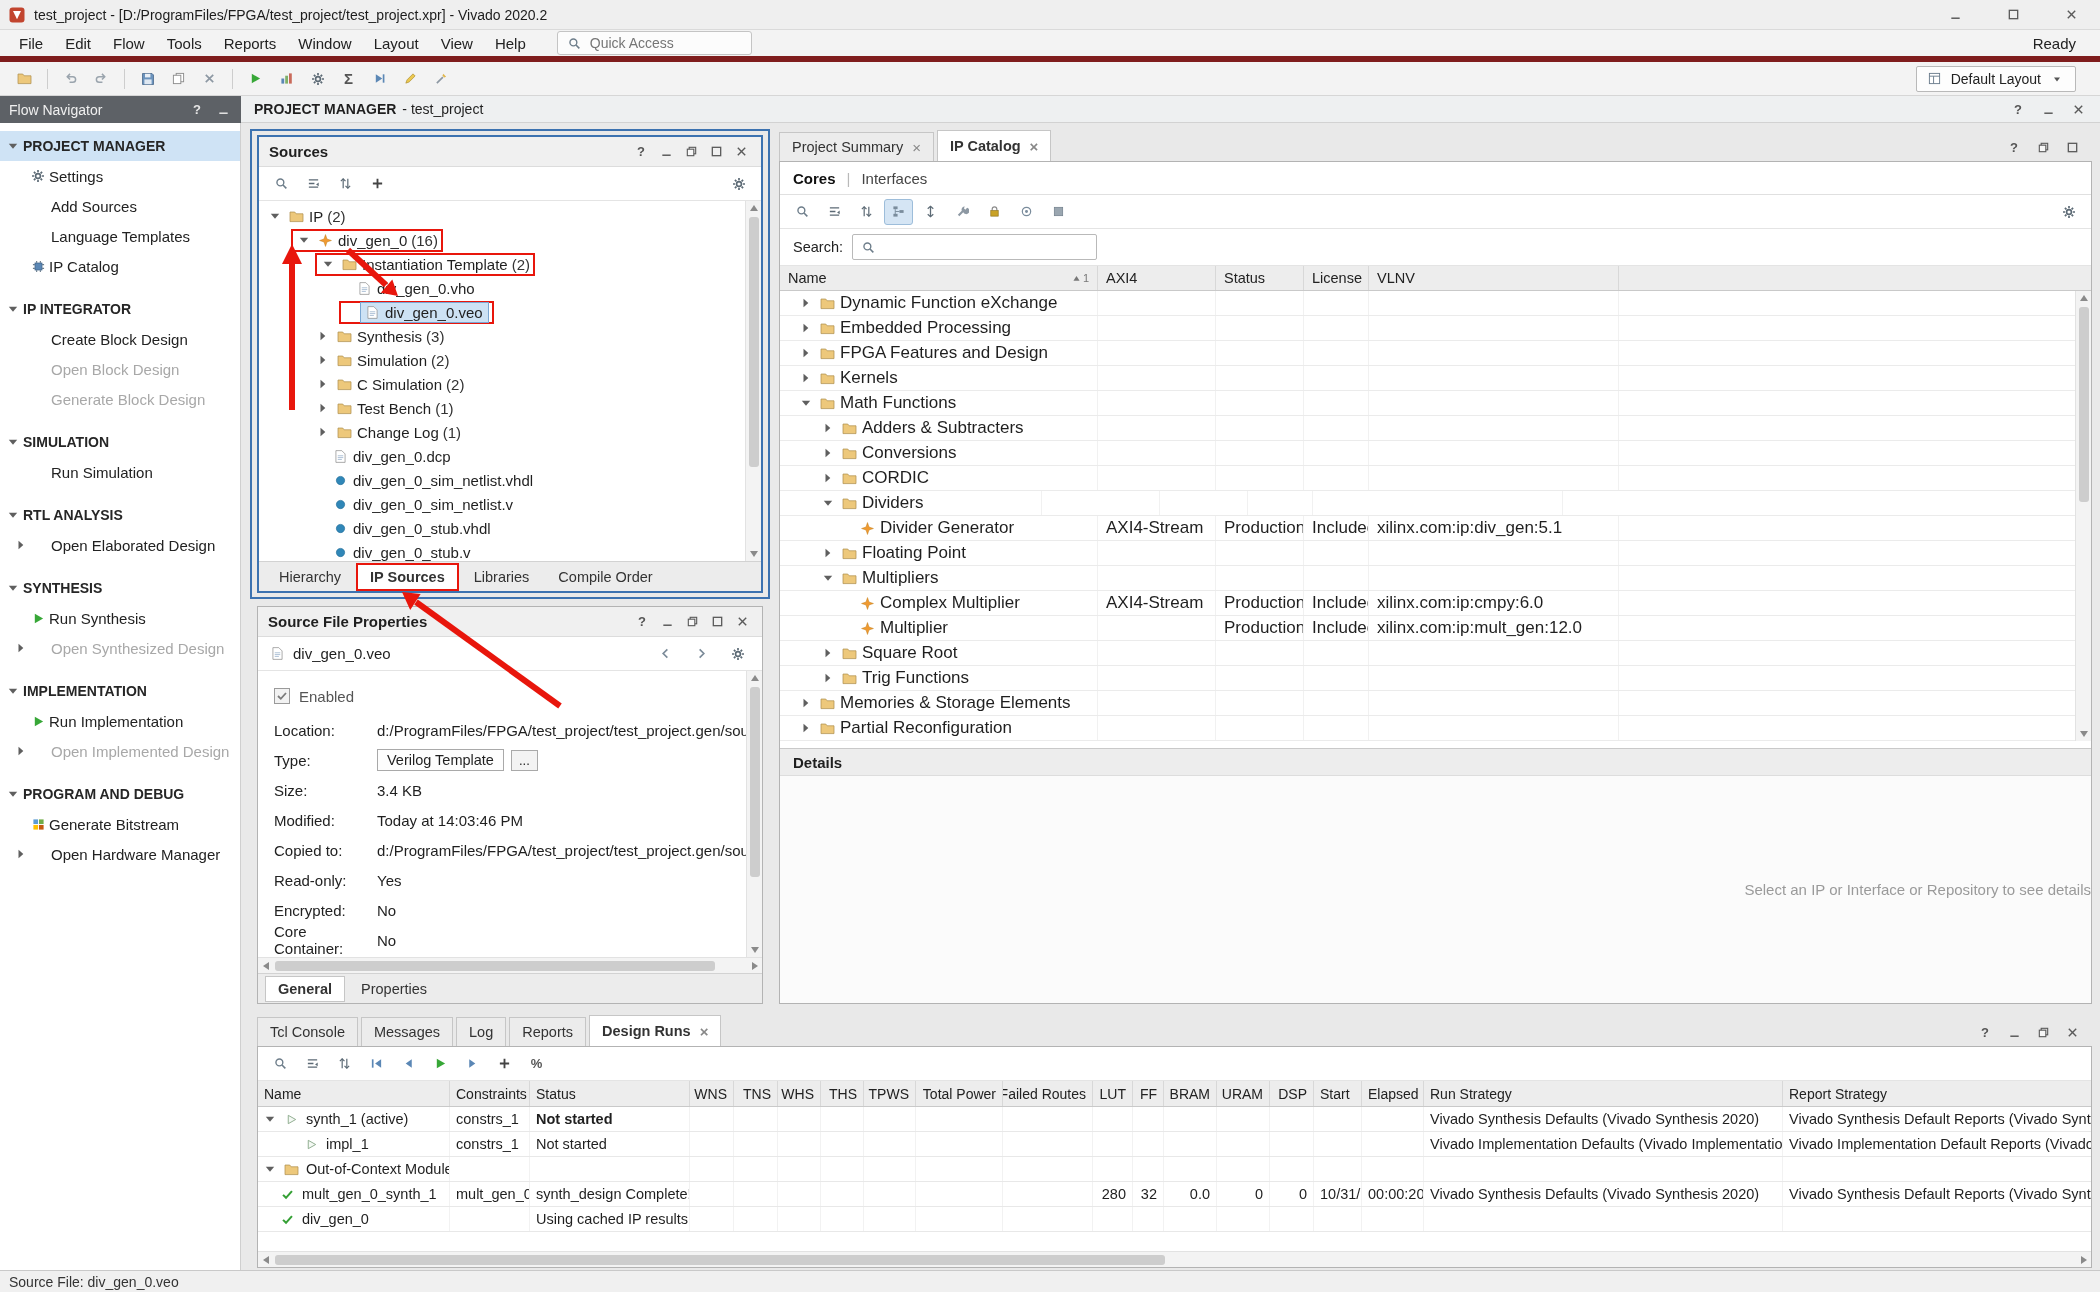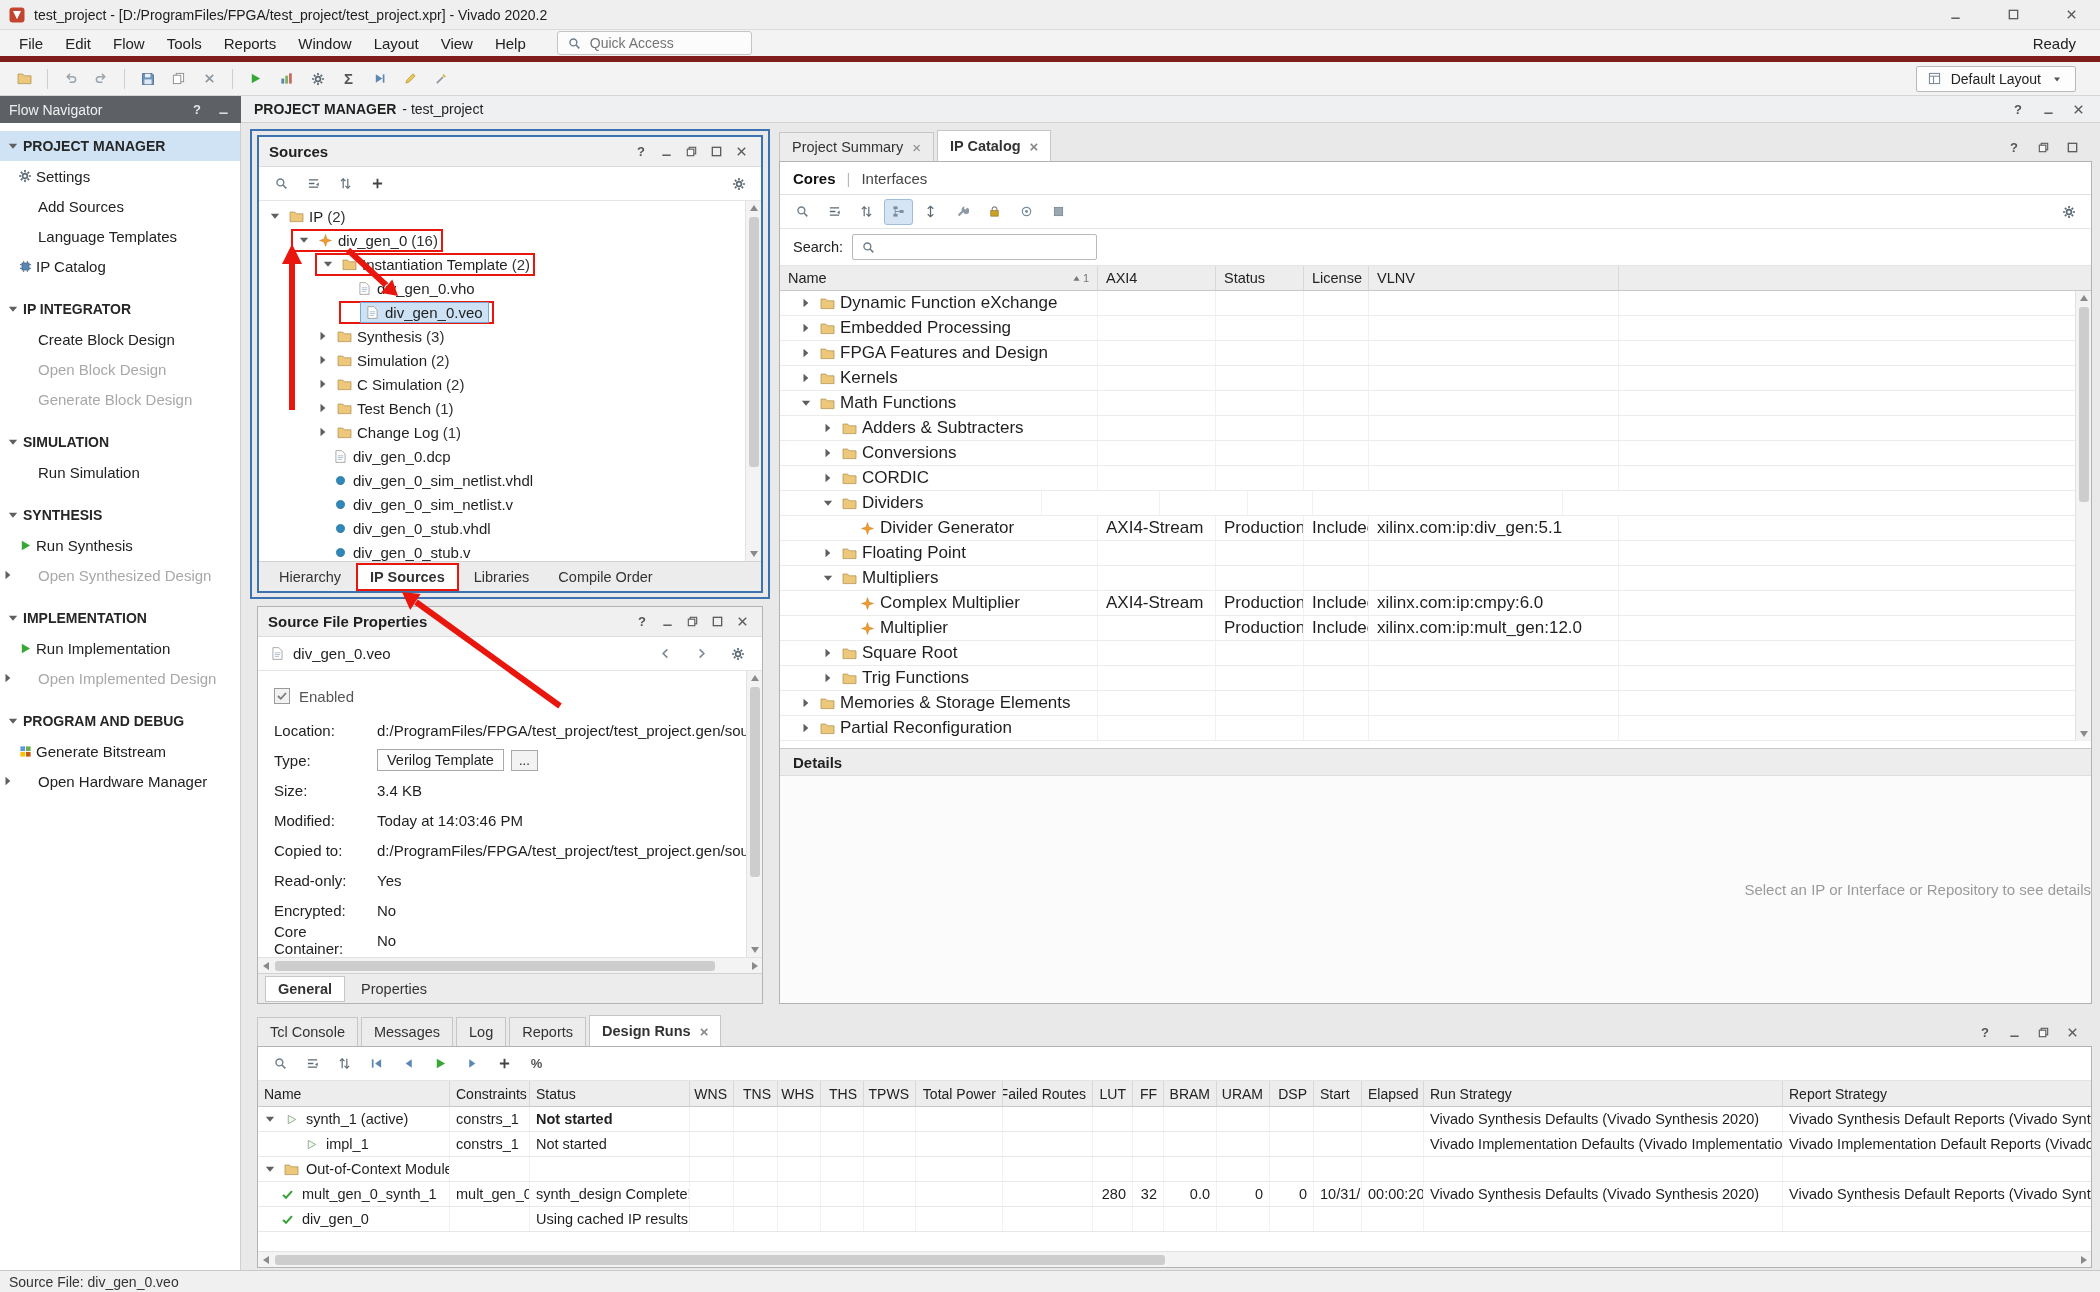--- a/index.html
+++ b/index.html
@@ -37,21 +37,21 @@
   .main-header{position:absolute;left:241px;top:96px;width:1859px;height:27px;background:#eef0f1;border-bottom:1px solid #d2d2d2;display:flex;align-items:center;padding:0 13px;font-size:14px}
   .mh-bold{font-weight:bold;margin-right:6px}
   .mh-icons{margin-left:auto;display:flex;gap:12px;align-items:center}
 
   
   .flownav-body{position:absolute;left:0;top:123px;width:241px;height:1147px;background:#fff;border-right:1px solid #cfcfcf;padding-top:8px;overflow:hidden}
   .nav-section{margin-bottom:13px}
   .nav-sec-header{display:flex;align-items:center;height:30px;padding:0 5px;font-weight:bold;font-size:14px;color:#262626}
   .nav-sec-header.sel{background:#cfe3f5}
   .nav-sec-label{margin-left:2px}
-  .nav-item{display:flex;align-items:center;height:30px;font-size:15px;color:#222;white-space:nowrap}
+  .nav-item{display:flex;align-items:center;height:30px;padding-left:13px;font-size:15px;color:#222;white-space:nowrap}
   .nav-item.disabled{color:#a8a8a8}
   .nav-label{margin-left:2px}
 
   .workspace{position:absolute;left:241px;top:123px;width:1859px;height:1147px;background:#e9e9e9}
 
   
   .panel{position:absolute;background:#fff;border:1px solid #b3b3b3;display:flex;flex-direction:column}
   .panel-header{height:30px;flex:none;display:flex;align-items:center;padding:0 10px;background:#f0f0f0;border-bottom:1px solid #dcdcdc}
   .ph-title{font-weight:bold;font-size:15px;color:#1f1f1f}
   .ph-icons{margin-left:auto;display:flex;gap:5px;align-items:center}
@@ -436,20 +436,39 @@
           <span class="nav-label">Run Simulation</span>
         </div>
       </div>
       <div class="nav-section">
         <div class="nav-sec-header">
           <span class="icon expander">
             <svg viewBox="0 0 12 12" width="12" height="12">
               <path d="M1.8 3.8h8.4L6 8.8z" fill="#5f5f5f"></path>
             </svg>
           </span>
+          <span class="nav-sec-label">RTL ANALYSIS</span>
+        </div>
+        <div class="nav-item">
+          <span class="icon expander">
+            <svg viewBox="0 0 12 12" width="12" height="12">
+              <path d="M3.5 1.8l4.8 4.2-4.8 4.2z" fill="#5f5f5f"></path>
+            </svg>
+          </span>
+          <span class="icon-spacer"></span>
+          <span class="nav-label">Open Elaborated Design</span>
+        </div>
+      </div>
+      <div class="nav-section">
+        <div class="nav-sec-header">
+          <span class="icon expander">
+            <svg viewBox="0 0 12 12" width="12" height="12">
+              <path d="M1.8 3.8h8.4L6 8.8z" fill="#5f5f5f"></path>
+            </svg>
+          </span>
           <span class="nav-sec-label">SYNTHESIS</span>
         </div>
         <div class="nav-item">
           <span class="exp-spacer"></span>
           <span class="icon">
             <svg viewBox="0 0 14 14" width="13" height="13">
               <path d="M3 2l9 5-9 5z" fill="#37a737"></path>
             </svg>
           </span>
           <span class="nav-label">Run Synthesis</span>

